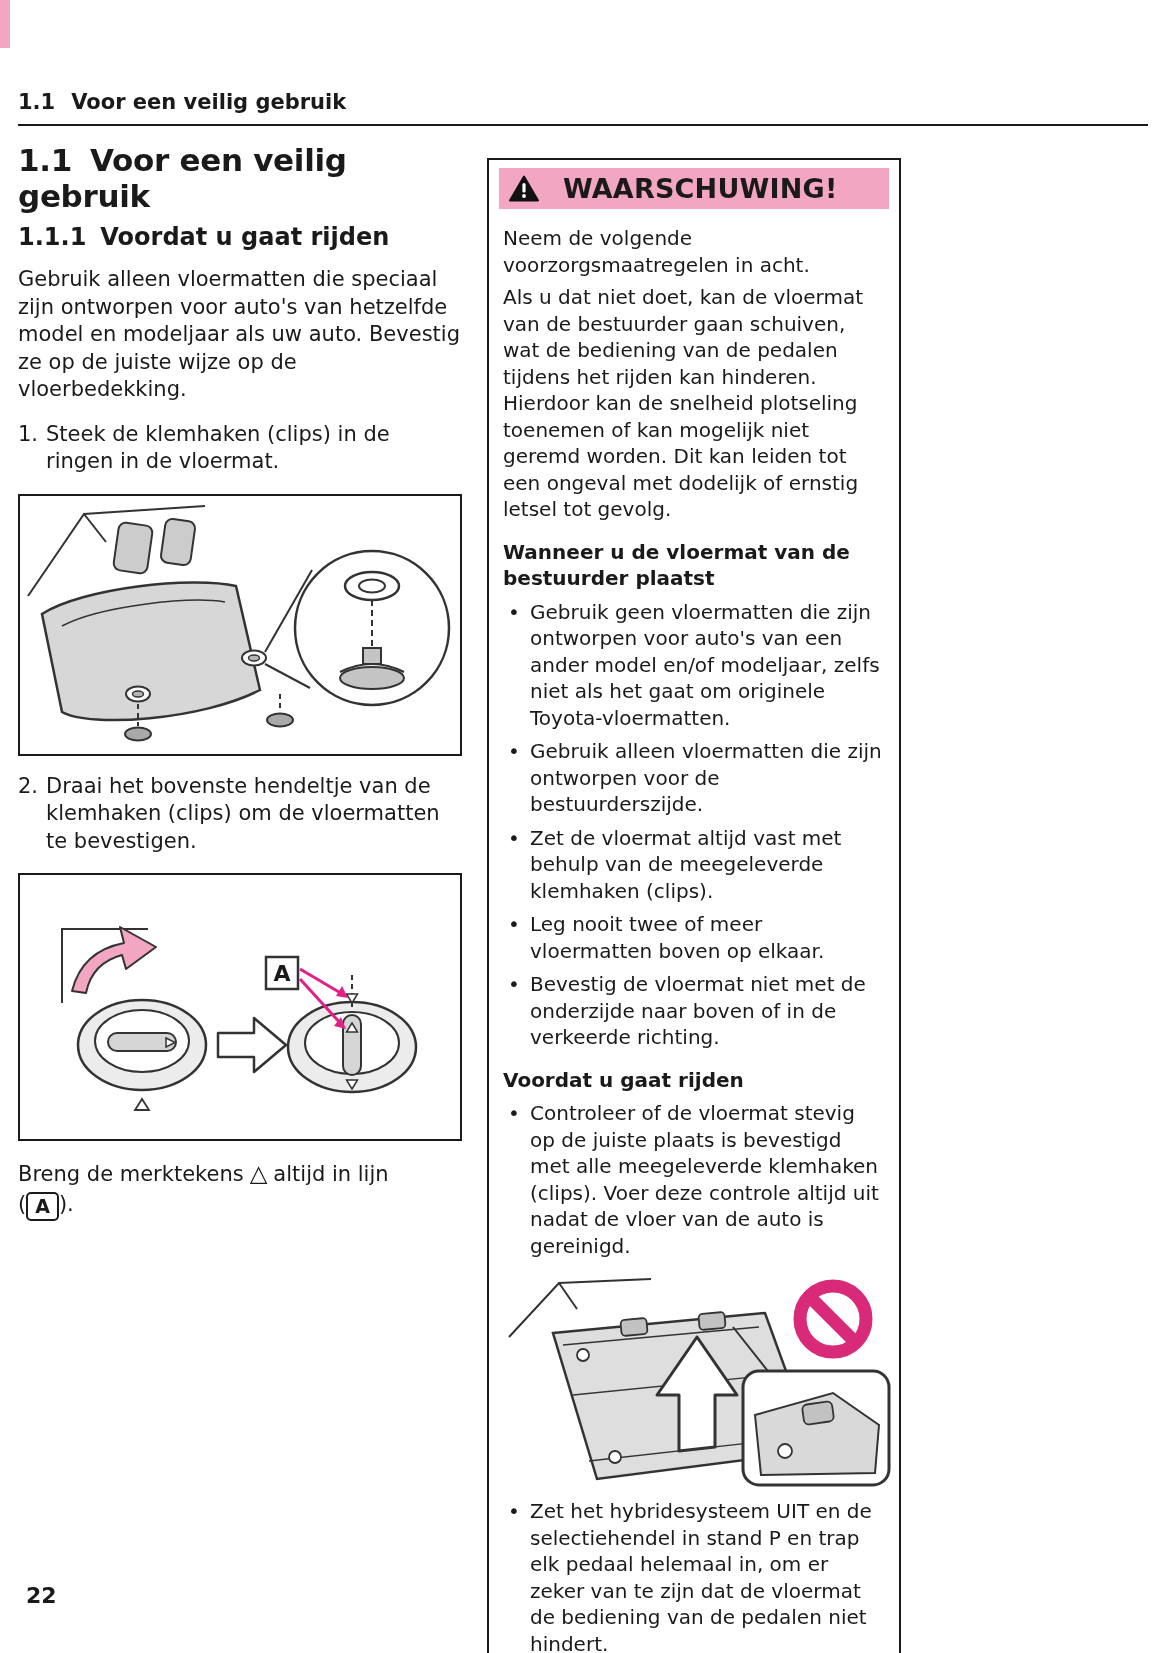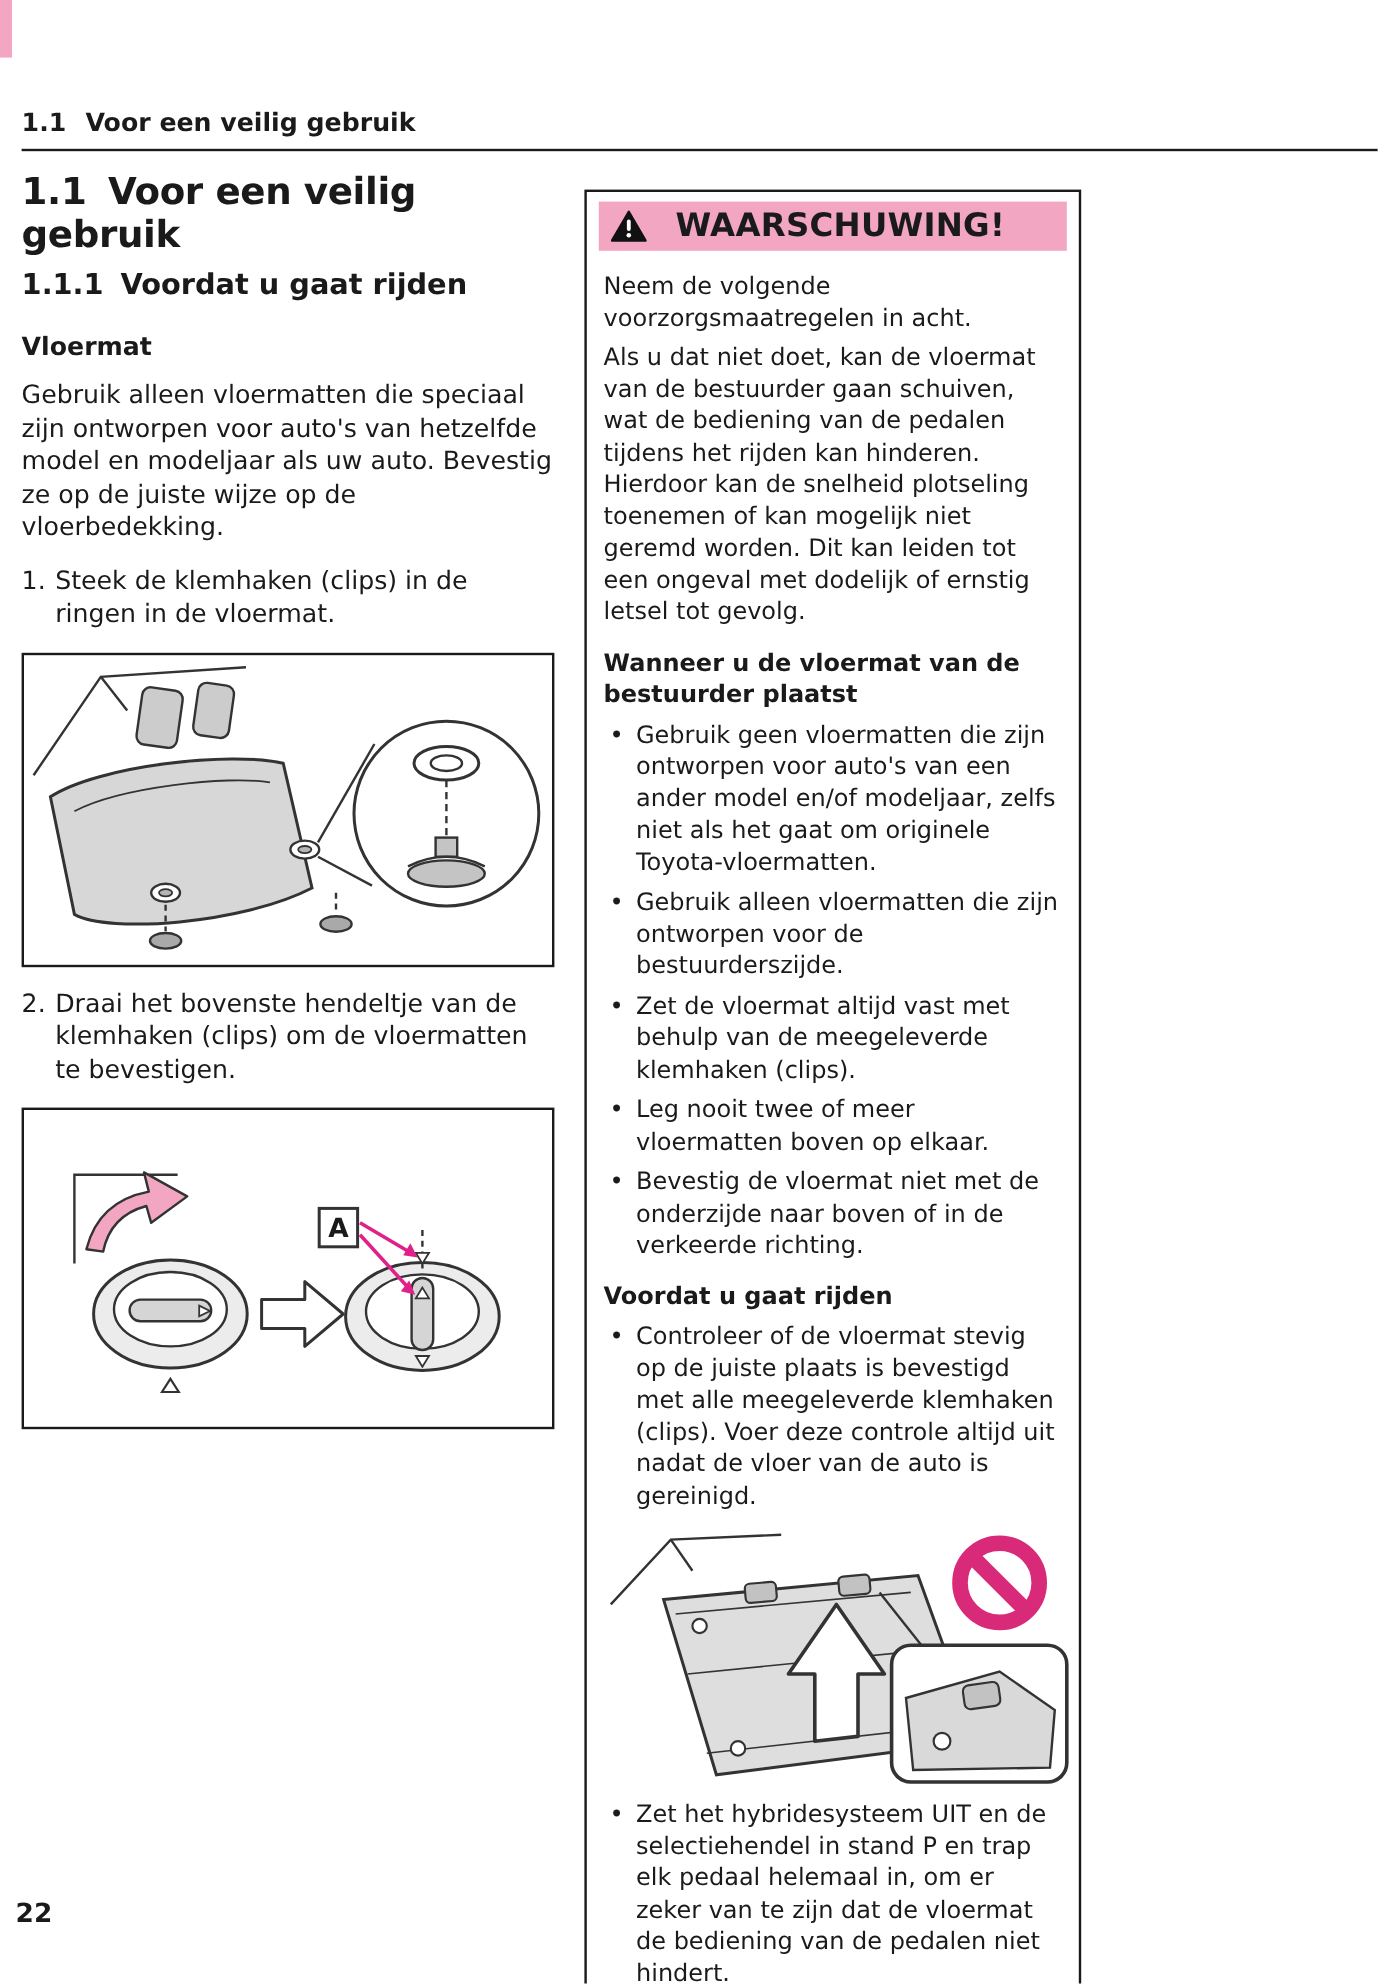--- a/index.html
+++ b/index.html
@@ -36,21 +36,21 @@
   .warn-header { background:var(--accent,#f2a6c2); display:flex; align-items:center; gap:24px; padding:5px 10px; }
   .warn-header .warn-title { font-size:27px; font-weight:bold; letter-spacing:0.2px; }
   .warn-body { padding:10px 4px 0 4px; font-size:20px; line-height:26.5px; }
   .warn-body p { margin-top:6px; }
   .warn-subhead { font-weight:bold; margin-top:16px; font-size:20px; line-height:26.5px; }
   .bullet { display:flex; margin-top:7px; }
   .bullet .dot { width:27px; flex:none; padding-left:5px; }
   .warn-figure { margin:16px 0 6px 0; }
   .warn-figure svg { display:block; }
 
-  .page-number { position:absolute; left:13px; top:1583px; font-size:22px; font-weight:bold; }
+  .page-number { position:absolute; left:26px; top:1583px; font-size:22px; font-weight:bold; }
 </style>
 </head>
 <body>
 
 <div class="corner-stripe"></div>
 
 <div class="running-header">
   <span class="num">1.1</span><span>Voor een veilig gebruik</span>
 </div>
 <div class="header-rule"></div>
@@ -59,21 +59,20 @@
 
   <div class="page-title">
     <span class="num">1.1</span><span>Voor een veilig gebruik</span>
   </div>
 
   <div class="sub-title">
     <span class="num">1.1.1</span><span>Voordat u gaat rijden</span>
   </div>
 
 
-  <div class="sec-head">Vloermat</div>
 
   <p class="body">Gebruik alleen vloermatten die speciaal zijn ontworpen voor auto's van hetzelfde model en modeljaar als uw auto. Bevestig ze op de juiste wijze op de vloerbedekking.</p>
 
   <div class="step">
     <span class="step-num">1.</span>
     <span>Steek de klemhaken (clips) in de ringen in de vloermat.</span>
   </div>
 
   <div class="figure">
     <svg viewBox="0 0 440 258" width="440" height="258">
@@ -141,20 +140,24 @@
 
       <rect x="246" y="82" width="32" height="32" fill="#ffffff" stroke="#333" stroke-width="2.5"></rect>
       <text x="262" y="106" text-anchor="middle" font-size="22" font-weight="bold" fill="#1a1a1a">A</text>
       <line x1="280" y1="94" x2="324" y2="120" stroke="#e0218a" stroke-width="3"></line>
       <path d="M328 123 l-12 -2 l6 -10 z" fill="#e0218a"></path>
       <line x1="280" y1="104" x2="322" y2="150" stroke="#e0218a" stroke-width="3"></line>
       <path d="M326 154 l-12 -3 l7 -9 z" fill="#e0218a"></path>
     </svg>
   </div>
 
+  <div class="marks-line">
+    <span>Breng de merktekens</span><span class="tri">△</span><span>altijd in lijn</span><br>
+    <span>(</span><span class="a-box">A</span><span>).</span>
+  </div>
 
 
 </div>
 
 <div class="warning-box">
 
   <div class="warn-header">
     <svg width="30" height="27" viewBox="0 0 30 27">
       <path d="M15 1.5 L29 25.5 H1 Z" fill="#111" stroke="#111" stroke-width="2" stroke-linejoin="round"></path>
       <rect x="13.4" y="8" width="3.2" height="9.5" rx="1.6" fill="#fff"></rect>

